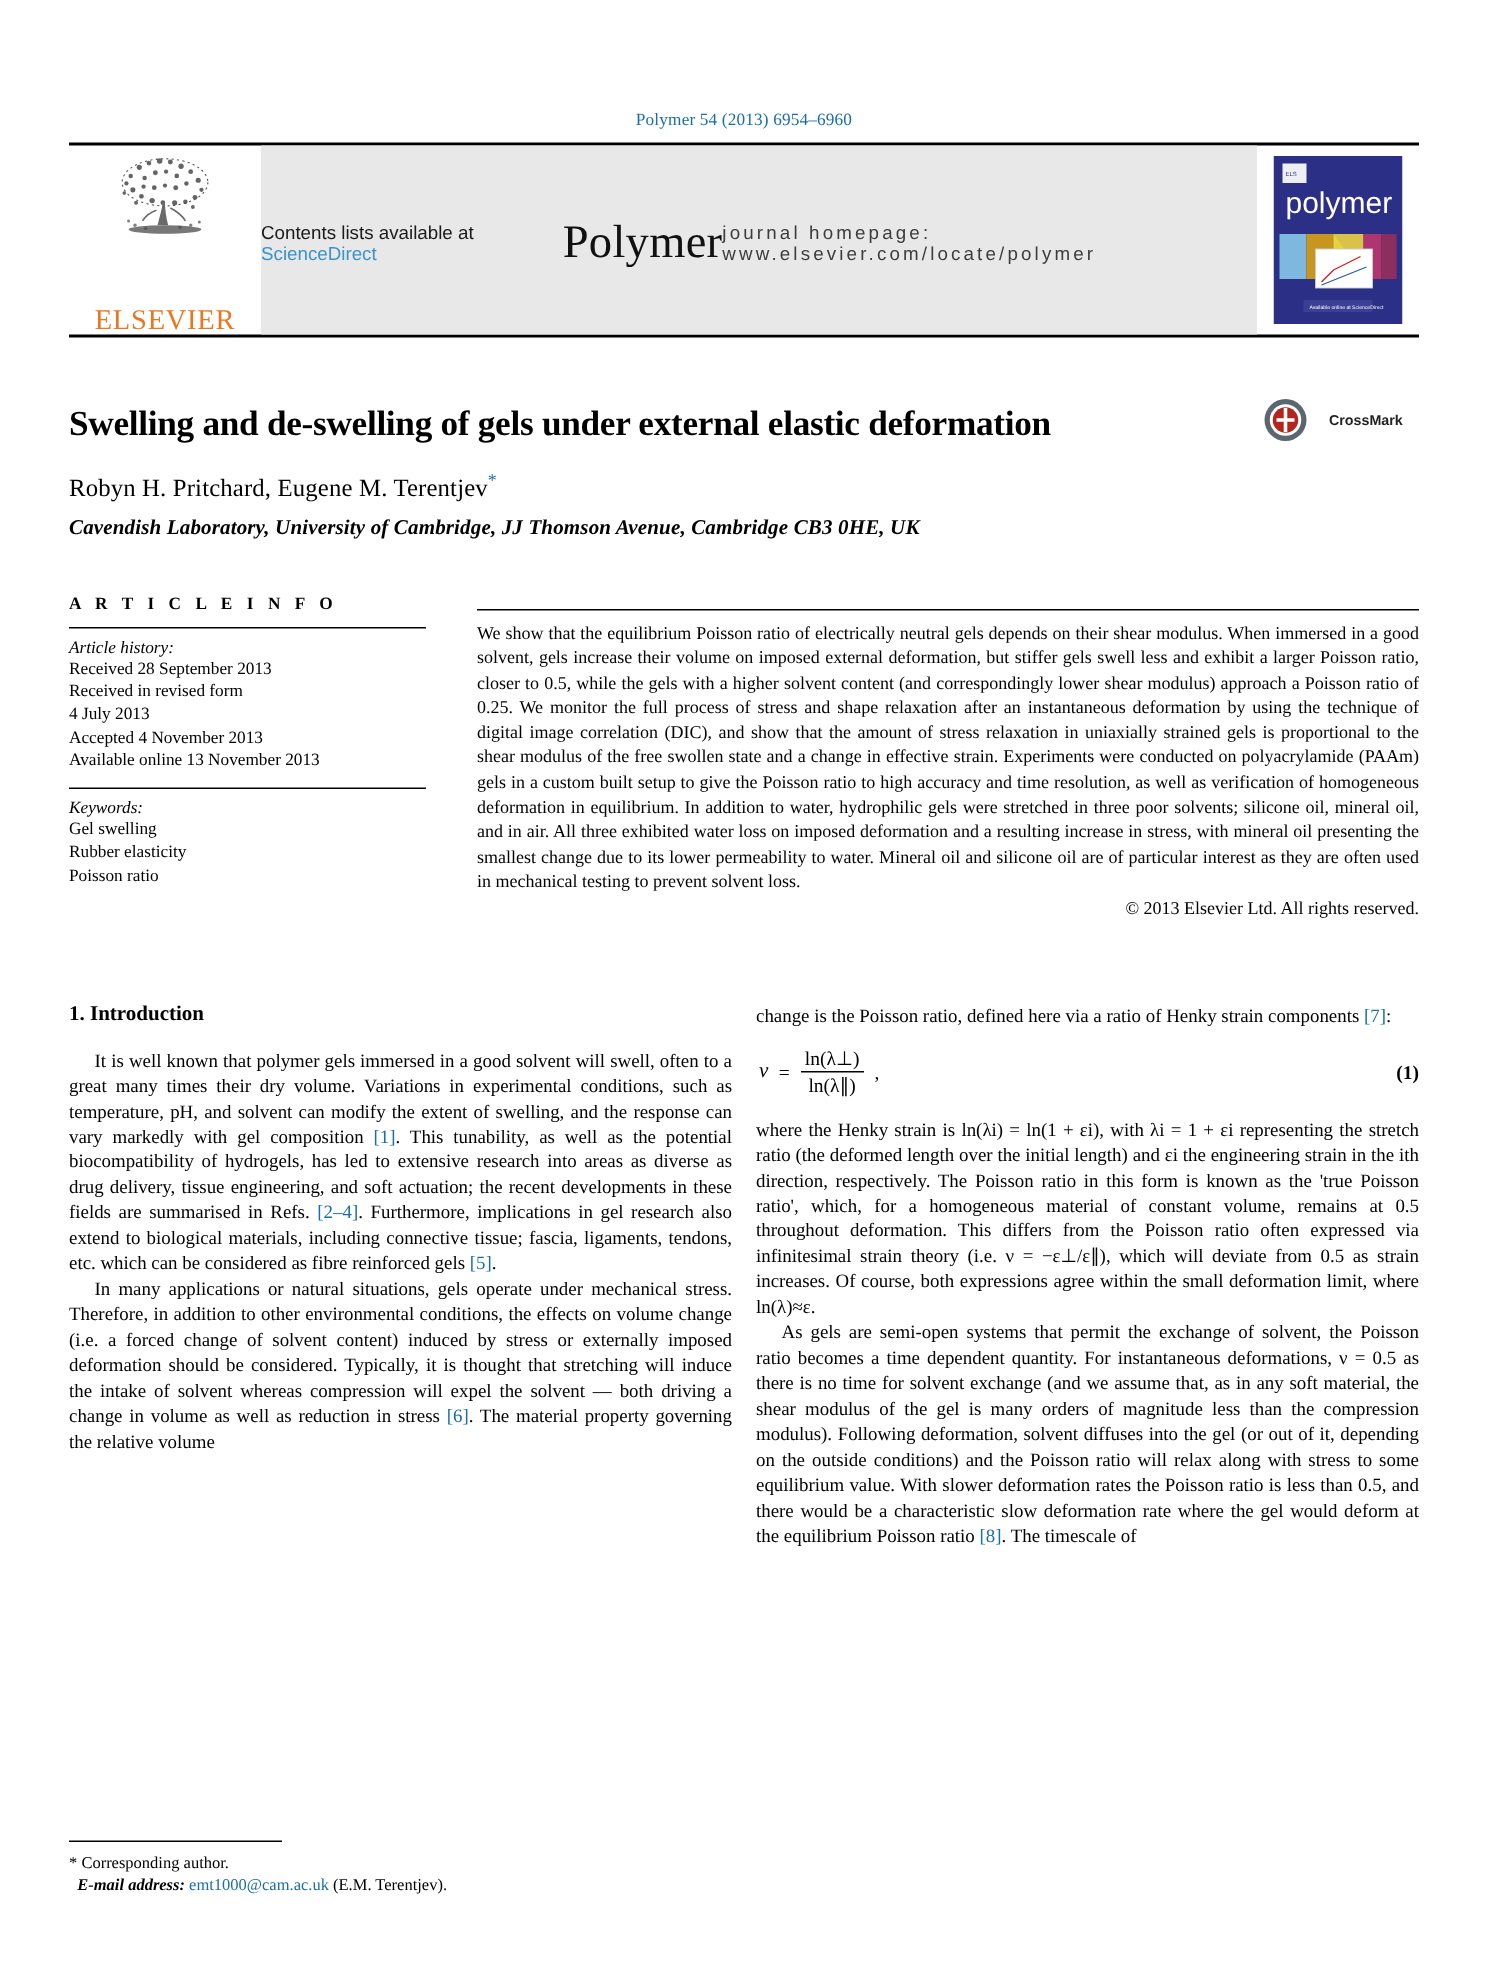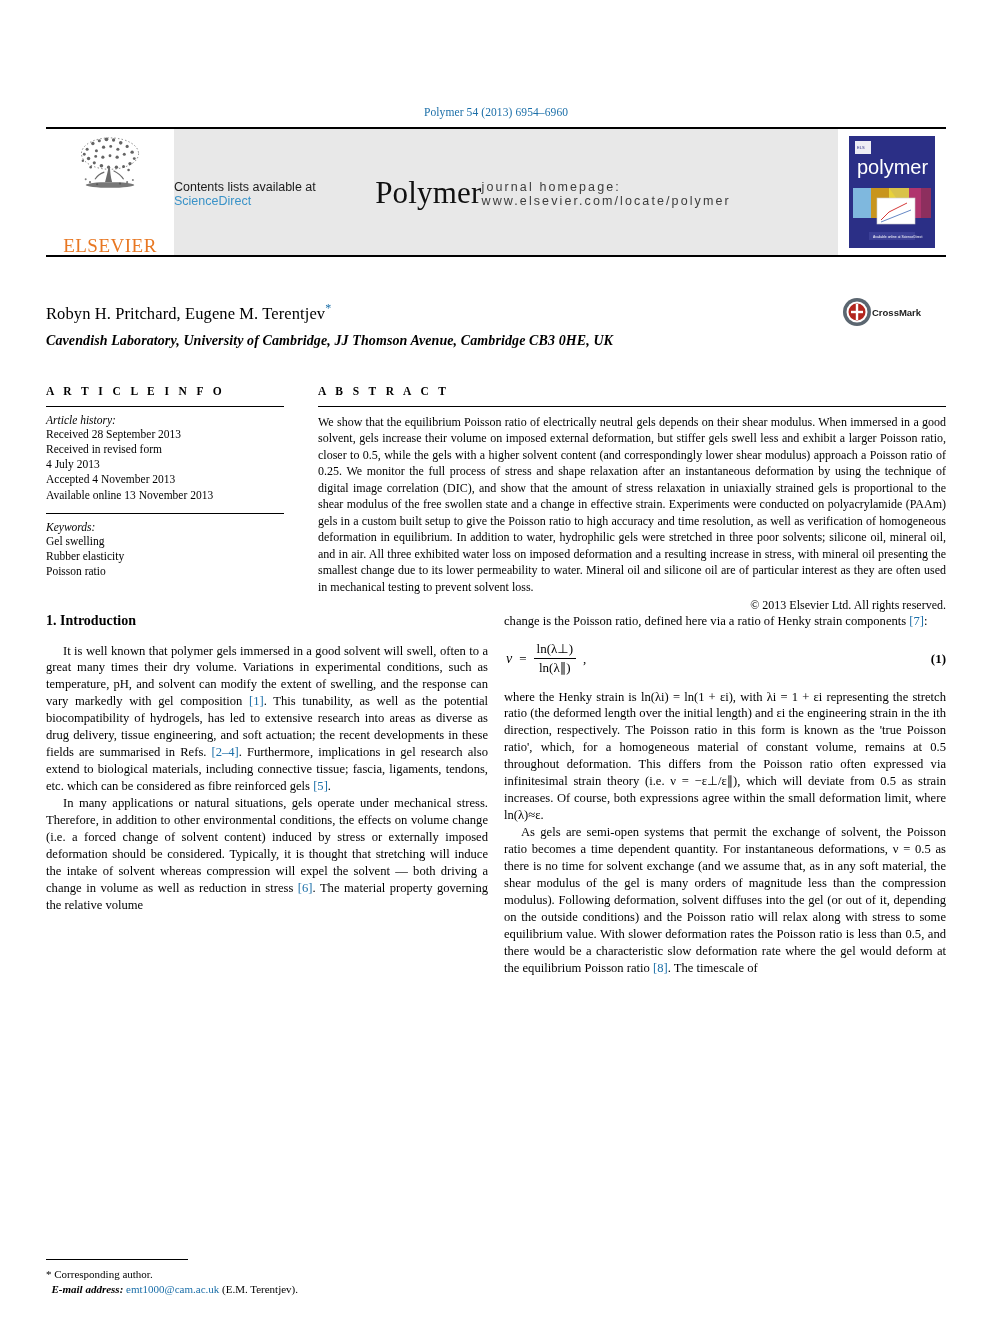--- a/index.html
+++ b/index.html
@@ -23,21 +23,20 @@
     padding: 0 46px;
   }
 
   
   .running-head {
     text-align: center;
     font-size: 11.5px;
     color: #1a6ea8;
     padding-top: 74px;
     letter-spacing: .1px;
-    margin-top: 32px;
   }
 
   
   .masthead {
     margin-top: 9px;
     border-top: 2.5px solid #000;
     border-bottom: 2.5px solid #000;
     height: 126px;
     display: flex;
     align-items: stretch;
@@ -128,21 +127,21 @@
     margin-top: 9px;
     letter-spacing: .1px;
   }
   .crossmark {
     position: absolute;
     right: 0;
     top: -4px;
     width: 104px;
     display: flex;
     align-items: center;
-    gap: 0;
+    gap: 14px;
   }
   .crossmark-text {
     font-family: "Liberation Sans", sans-serif;
     font-size: 9.5px;
     font-weight: bold;
     color: #222;
   }
 
   
   .info-abstract {
@@ -184,20 +183,21 @@
     margin: 0;
   }
   .copyright {
     font-size: 12px;
     text-align: right;
     margin-top: 2px;
   }
 
   
   .main-cols {
+    margin-top: 56px;
     display: flex;
     gap: 16px;
   }
   .main-col { flex: 1; min-width: 0; }
   .section-title {
     font-size: 14px;
     font-weight: bold;
     margin: 0 0 14px 0;
   }
   .body-par {
@@ -349,20 +349,21 @@
         <rect x="28" y="62" width="38" height="26" fill="#ffffff" stroke="#cccccc" stroke-width="0.6"></rect>
         <polyline points="32,84 40,76 48,72 58,67" fill="none" stroke="#d02020" stroke-width="0.9"></polyline>
         <polyline points="32,86 42,82 52,78 62,74" fill="none" stroke="#2255aa" stroke-width="0.7"></polyline>
         <rect x="20" y="96" width="46" height="8" fill="#3b3f96"></rect>
         <text x="24" y="102" font-family="Liberation Sans, sans-serif" font-size="3.4" fill="#ffffff">Available online at ScienceDirect</text>
       </svg>
     </div>
   </div>
 
   <div class="title-block">
+    <h1 class="article-title">Swelling and de-swelling of gels under external elastic deformation</h1>
     <div class="authors"><span>Robyn H. Pritchard, Eugene M. Terentjev</span><span class="star">*</span></div>
     <div class="affiliation">Cavendish Laboratory, University of Cambridge, JJ Thomson Avenue, Cambridge CB3 0HE, UK</div>
 
     <div class="crossmark">
       <svg width="30" height="30" viewBox="0 0 30 30">
         <circle cx="15" cy="15" r="14" fill="#5b6670"></circle>
         <circle cx="15" cy="15" r="10.5" fill="#ffffff"></circle>
         <circle cx="15" cy="15" r="8.5" fill="#b3261e"></circle>
         <path d="M15 7 L15 23" stroke="#ffffff" stroke-width="2.4"></path>
         <path d="M9 15 L21 15" stroke="#ffffff" stroke-width="2.4"></path>
@@ -383,21 +384,20 @@
       <div class="info-line">Accepted 4 November 2013</div>
       <div class="info-line">Available online 13 November 2013</div>
       <div class="rule-thin"></div>
       <div class="info-label">Keywords:</div>
       <div class="info-line">Gel swelling</div>
       <div class="info-line">Rubber elasticity</div>
       <div class="info-line">Poisson ratio</div>
     </div>
 
     <div class="col-abstract">
-      <div class="sec-head">A B S T R A C T</div>
       <div class="rule"></div>
       <p class="abstract-body">We show that the equilibrium Poisson ratio of electrically neutral gels depends on their shear modulus. When immersed in a good solvent, gels increase their volume on imposed external deformation, but stiffer gels swell less and exhibit a larger Poisson ratio, closer to 0.5, while the gels with a higher solvent content (and correspondingly lower shear modulus) approach a Poisson ratio of 0.25. We monitor the full process of stress and shape relaxation after an instantaneous deformation by using the technique of digital image correlation (DIC), and show that the amount of stress relaxation in uniaxially strained gels is proportional to the shear modulus of the free swollen state and a change in effective strain. Experiments were conducted on polyacrylamide (PAAm) gels in a custom built setup to give the Poisson ratio to high accuracy and time resolution, as well as verification of homogeneous deformation in equilibrium. In addition to water, hydrophilic gels were stretched in three poor solvents; silicone oil, mineral oil, and in air. All three exhibited water loss on imposed deformation and a resulting increase in stress, with mineral oil presenting the smallest change due to its lower permeability to water. Mineral oil and silicone oil are of particular interest as they are often used in mechanical testing to prevent solvent loss.</p>
       <div class="copyright">© 2013 Elsevier Ltd. All rights reserved.</div>
     </div>
   </div>
 
   <div class="main-cols">
 
     <div class="main-col">
       <div class="section-title">1.  Introduction</div>

